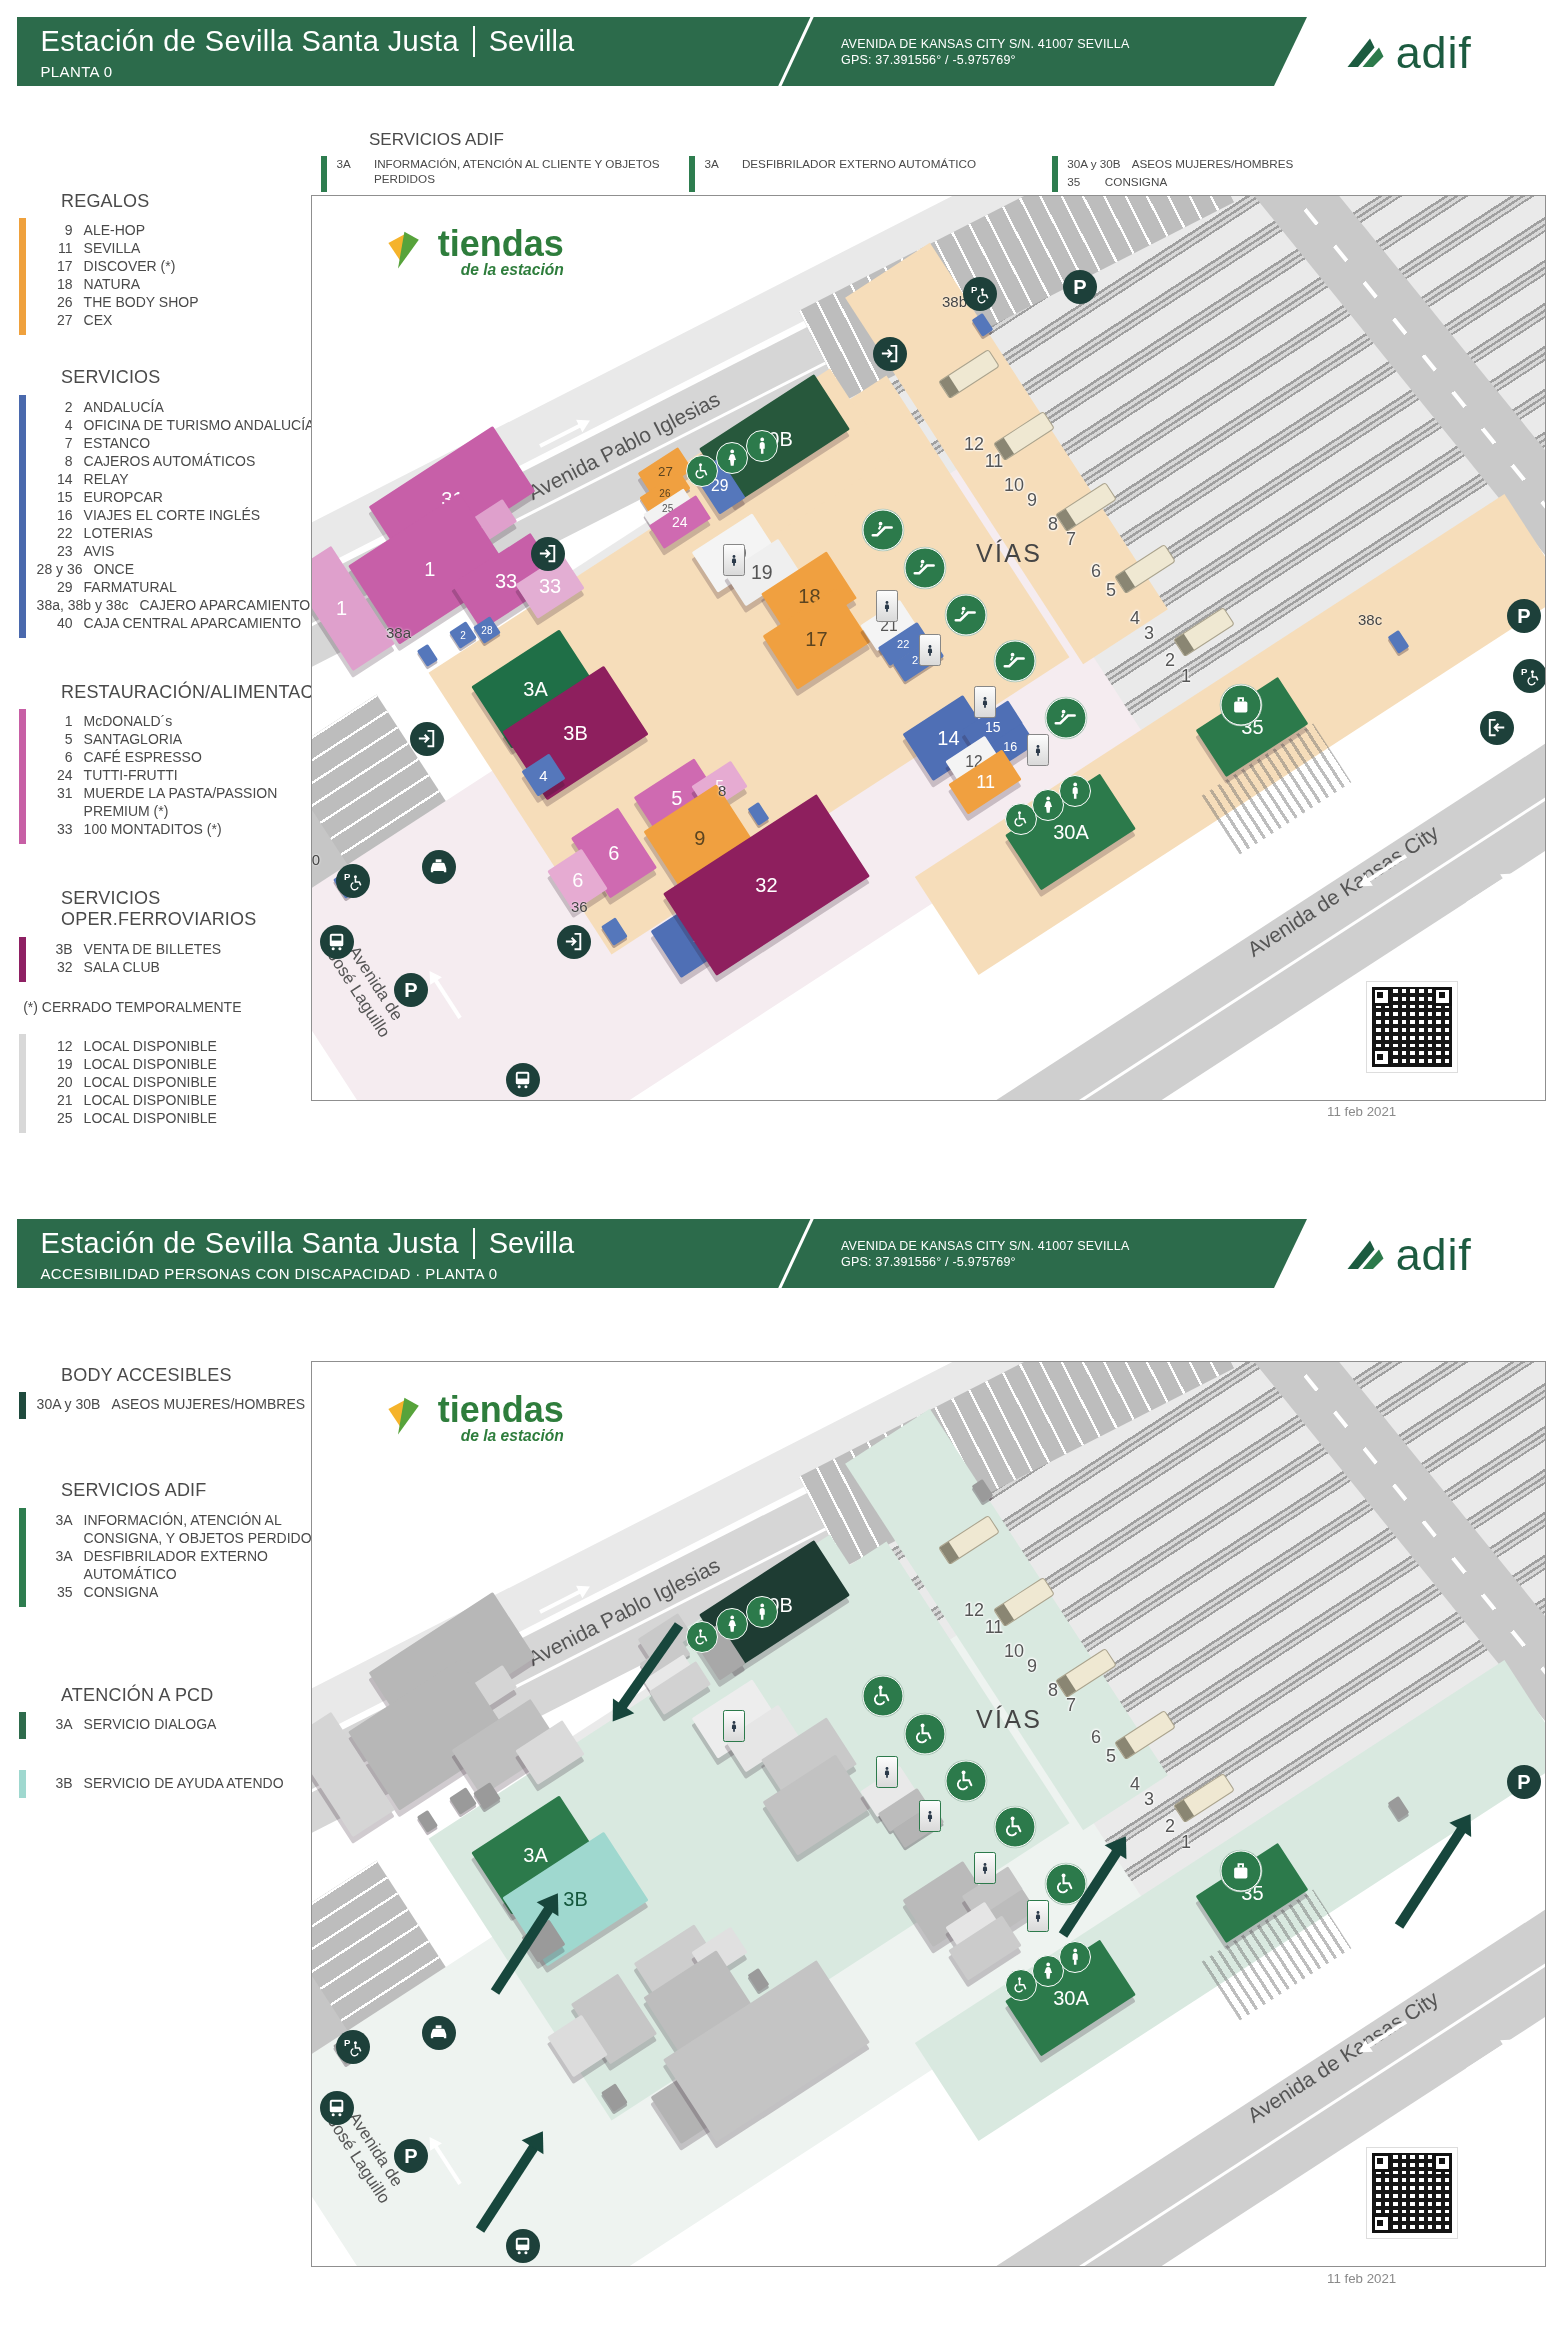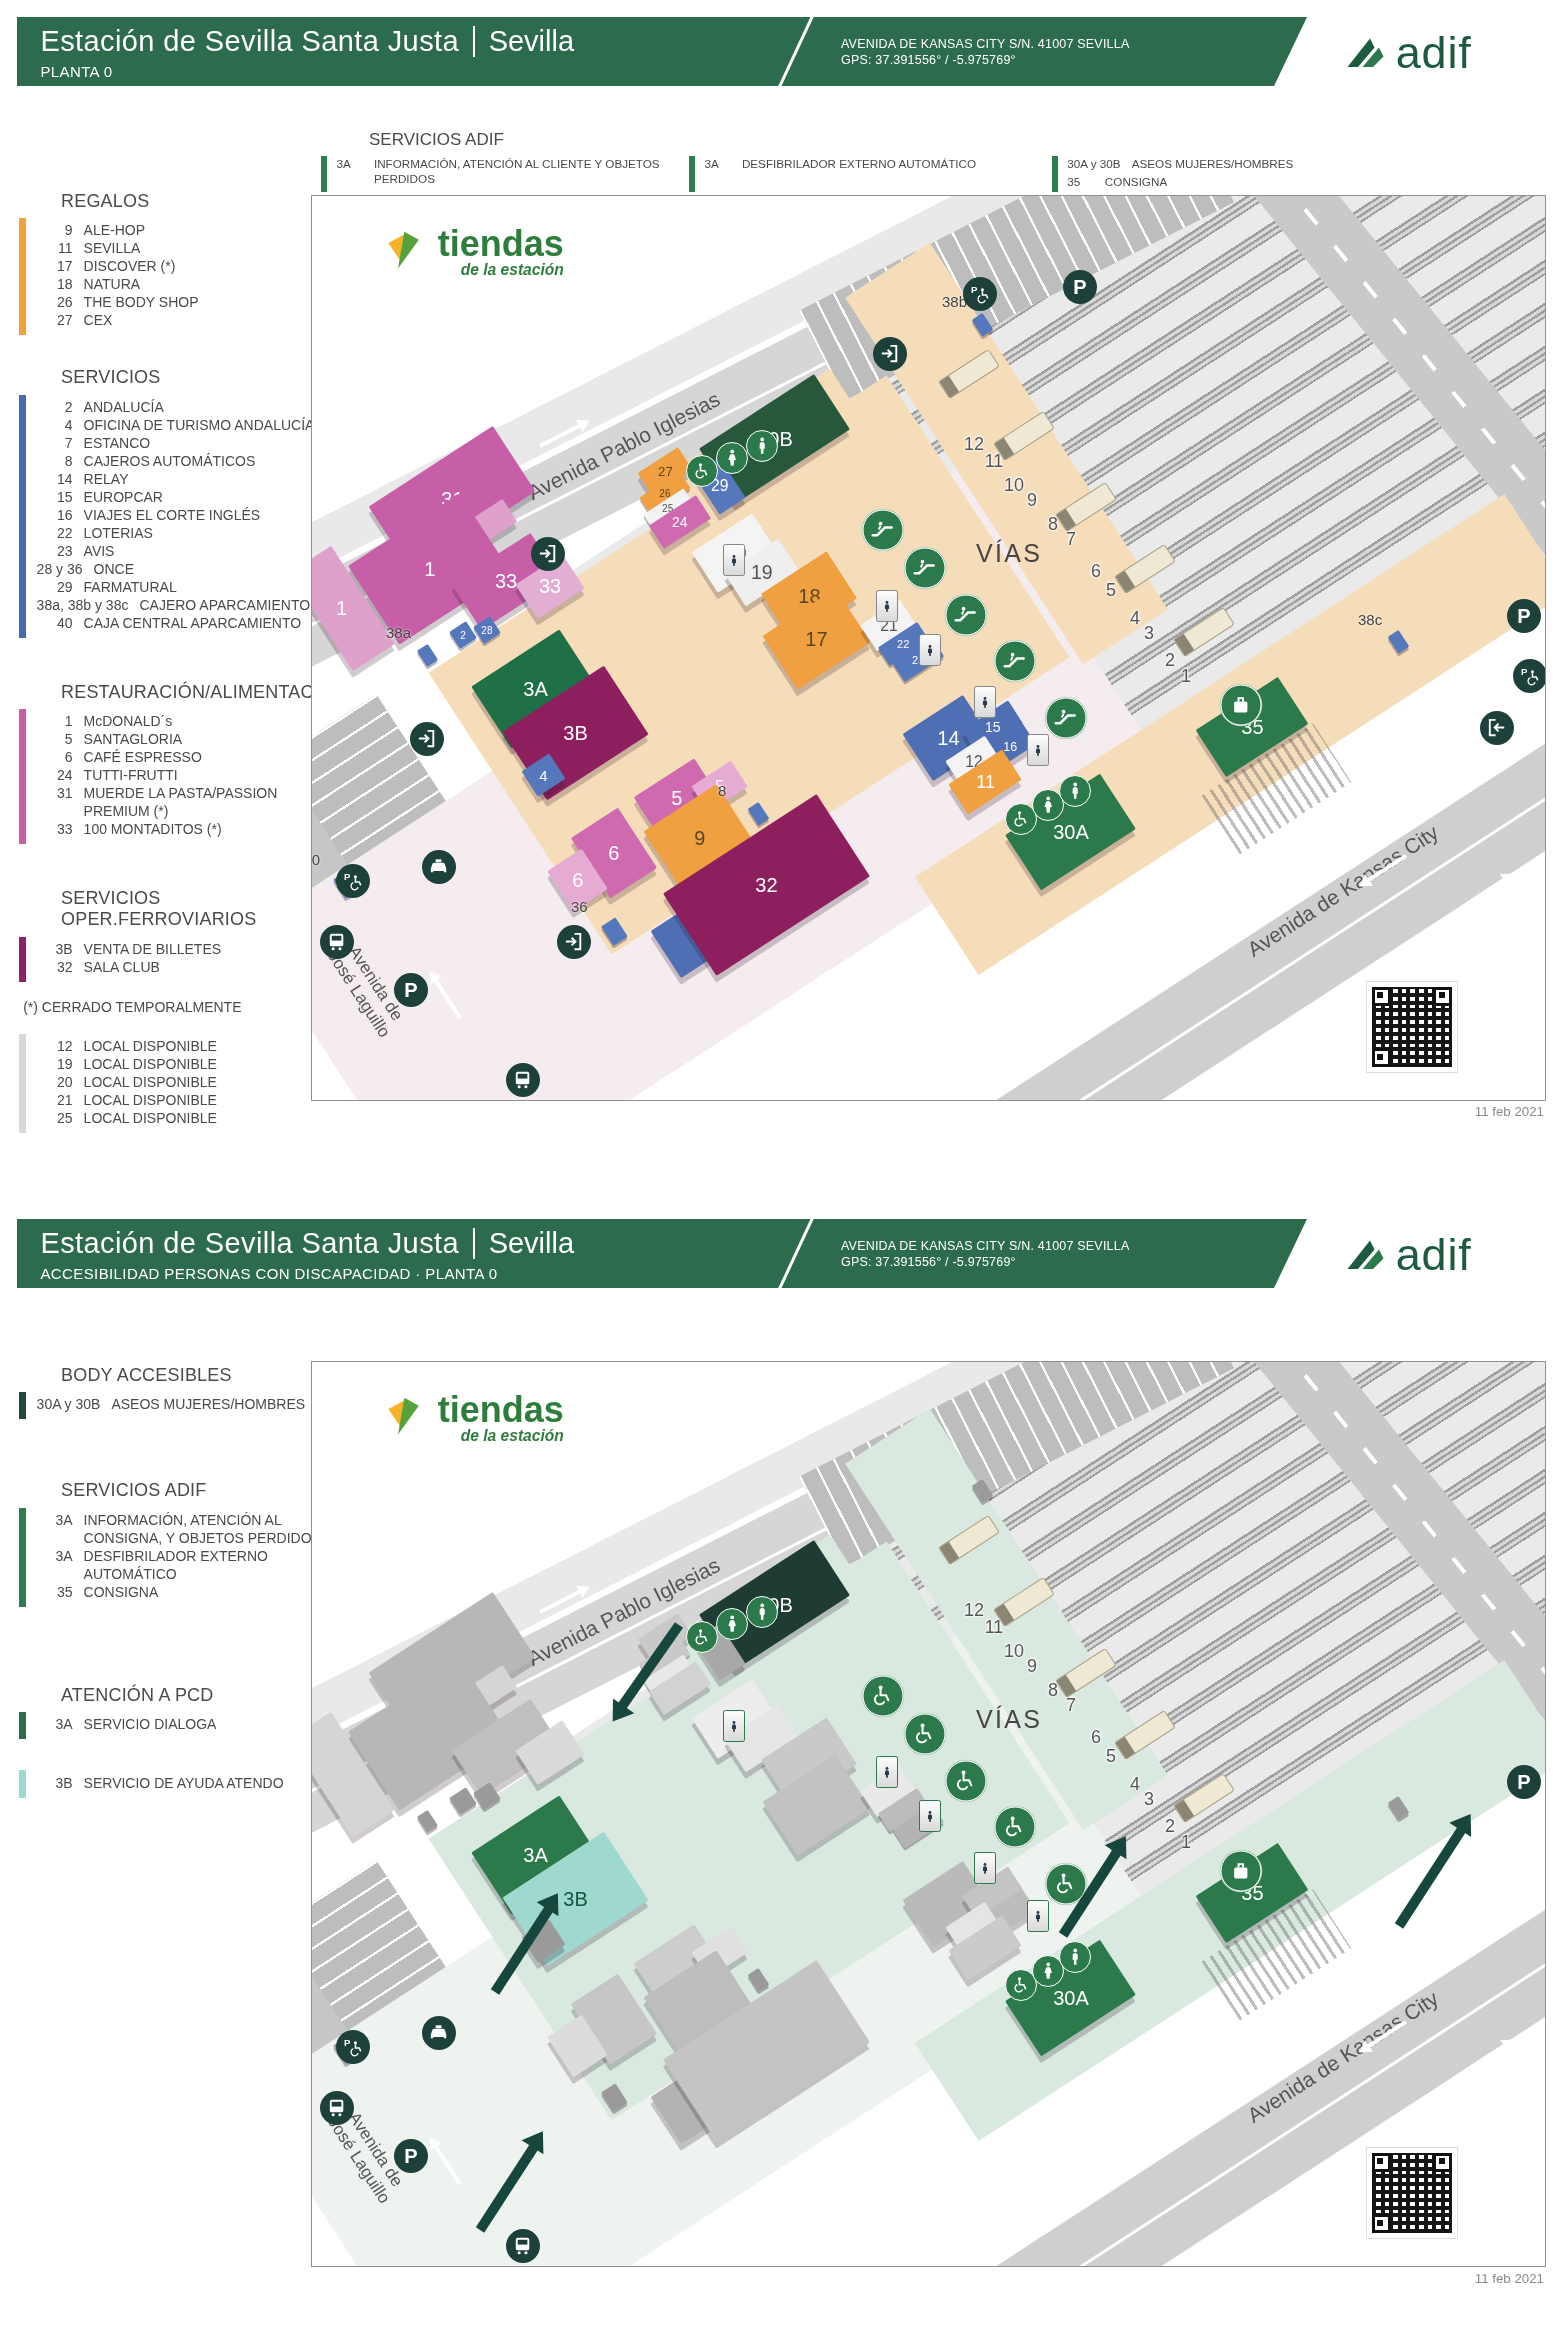--- a/index.html
+++ b/index.html
@@ -30,21 +30,21 @@
   .lt-h{font-size:17px;margin-left:48px;margin-bottom:6.2px}
   .lt-cols{display:flex}
   .lt-col{border-left:6.2px solid #2e7d4f;padding-left:9.4px;margin-right:7.8px}
   .lt-col1{width:337px}.lt-col2{width:332px;margin-left:7.8px}.lt-col3{width:422px;margin-left:7.8px}
   .lt-row{display:flex;font-size:11.7px;line-height:15px;margin-bottom:3.1px}
   .lt-code{min-width:26.5px;margin-right:11px;white-space:nowrap}
   .lt-lab{flex:1}
   
   .map-frame{position:absolute;left:311px;width:1235px;height:906px;border:1.6px solid #8f8f8f;
              background:#fff;overflow:hidden;box-sizing:border-box}
-  .map-date{position:absolute;left:1327px;width:217px;text-align:right;font-size:13.3px;color:#8a8a8a}
+  .map-date{position:absolute;left:1327px;width:217px;font-size:13.3px;color:#8a8a8a}
   .dec{position:absolute}
   .st-pablo-walk{left:-328px;top:158px;width:1327px;height:44px;background:#e9e9e9;transform:rotate(-27deg)}
   .st-pablo{left:-328px;top:217px;width:1327px;height:78px;background:#d6d6d6;transform:rotate(-27deg)}
   .st-kansas{left:353px;top:697px;width:1327px;height:90px;background:#cfcfcf;transform:rotate(-33deg)}
   .st-line{position:absolute;left:0;right:0;top:50%;height:3.1px;background:#fff}
   .st-road-ne{left:796px;top:100px;width:593px;height:66px;background:#c9c9c9;transform:rotate(51deg)}
   .st-road-ne:after{content:"";position:absolute;left:0;right:0;top:50%;height:3.9px;
      background:repeating-linear-gradient(90deg,#fff 0 19px,transparent 19px 47px)}
   .st-laguillo{left:-170px;top:699px;width:468px;height:94px;background:#c6c6c6;transform:rotate(57deg)}
   .park{background:#bdbdbd;background-image:repeating-linear-gradient(90deg,#fff 0 2.3px,transparent 2.3px 19px)}

